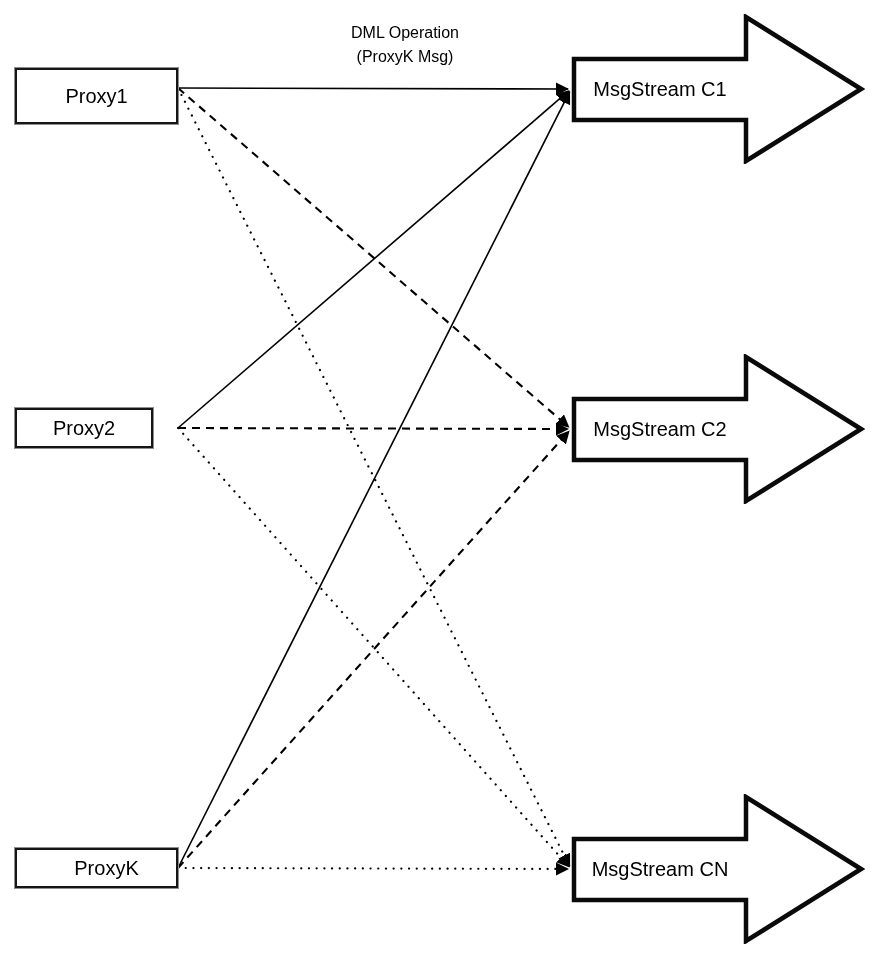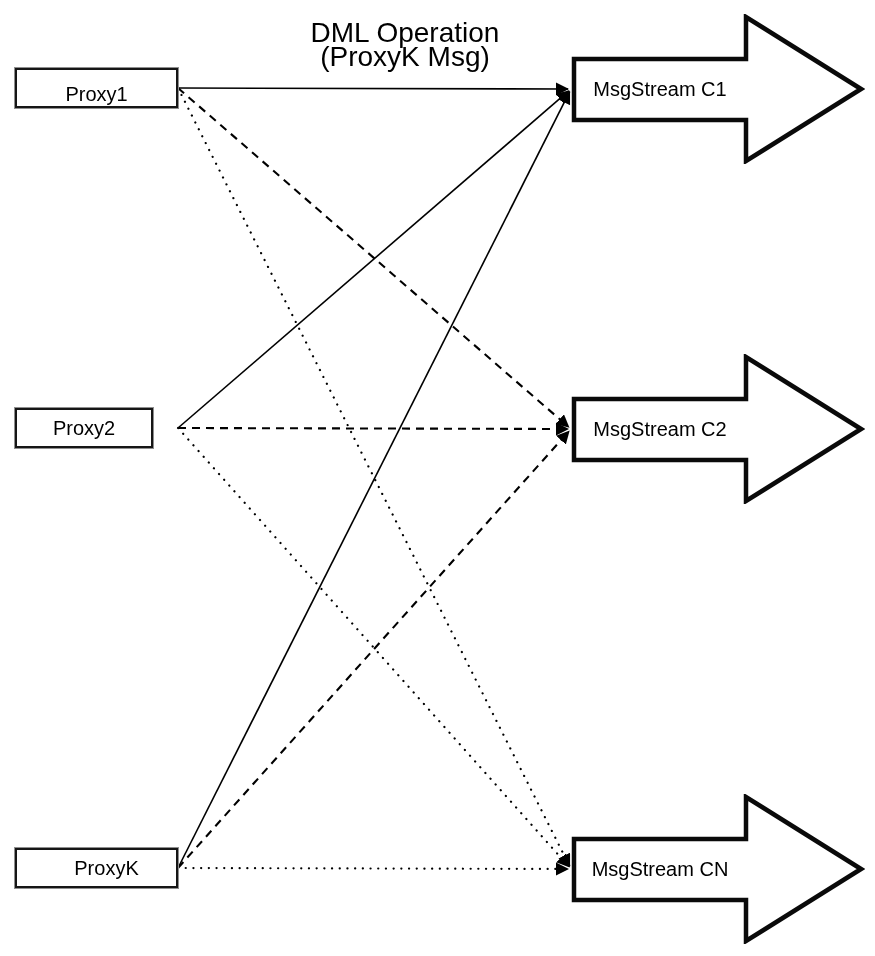--- a/index.html
+++ b/index.html
@@ -44,21 +44,21 @@
     font-size: 20px;
     fill: #000000;
     text-anchor: middle;
   }
   .dml-label {
     position: absolute;
     left: 275px;
     top: 21px;
     width: 260px;
     text-align: center;
-    font-size: 28px;
+    font-size: 16px;
     line-height: 24px;
     color: #000000;
   }
 </style>
 </head>
 <body>
 
 <div class="canvas">
 
   <svg id="edges-svg" width="875" height="956" viewBox="0 0 875 956" xmlns="http://www.w3.org/2000/svg">
@@ -76,21 +76,21 @@
       <line x1="178" y1="868" x2="569.6487405551684" y2="91.67845065527695" class="edge solid" stroke="#000000" marker-end="url(#arrowhead)"></line>
       <line x1="178" y1="868" x2="568.9990201726133" y2="431.2351912066737" class="edge dashed" stroke="#000000" marker-end="url(#arrowhead)"></line>
       <line x1="178" y1="868" x2="568.0000097118966" y2="868.992366436926" class="edge dotted" stroke="#000000" marker-end="url(#arrowhead)"></line>
     </svg>
 
   <div class="dml-label">
     <div>DML Operation</div>
     <div>(ProxyK Msg)</div>
   </div>
 
-  <div class="proxy-box" style="left: 15px; top: 68px; width: 163px; height: 40px; align-items: flex-end;">
+  <div class="proxy-box" style="left: 15px; top: 68px; width: 163px; height: 56px;">
     <span>Proxy1</span>
   </div>
   <div class="proxy-box" style="left: 15px; top: 408px; width: 138px; height: 40px;">
     <span>Proxy2</span>
   </div>
   <div class="proxy-box" style="left: 15px; top: 848px; width: 163px; height: 40px; padding-left: 20px;">
     <span>ProxyK</span>
   </div>
 
   <svg class="stream-arrow" width="294" height="150" viewBox="0 0 294 150" xmlns="http://www.w3.org/2000/svg" style="left: 571px; top: 14px;">

